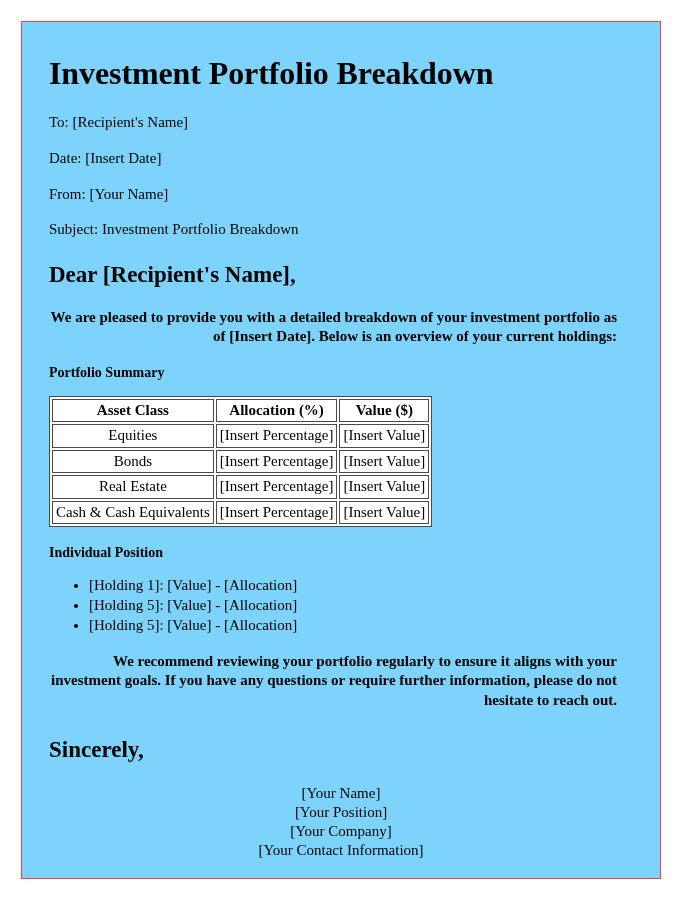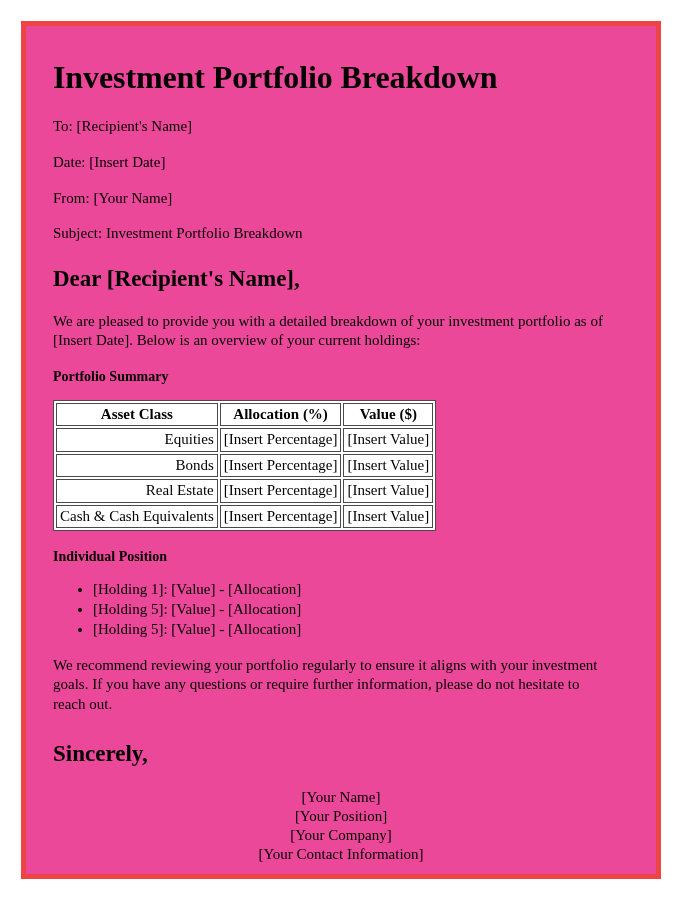--- a/index.html
+++ b/index.html
@@ -13,23 +13,23 @@
     font-family: "Liberation Serif", "DejaVu Serif", serif;
     color: #000000;
     overflow: hidden;
   }
   .page-frame {
     position: absolute;
     left: 21px;
     top: 21px;
     width: 640px;
     height: 858px;
-    border: 5px solid #ef4444;
+    border: 1px solid #ef4444;
     box-sizing: border-box;
-    background: #ec4899;
+    background: #7dd3fc;
   }
   .page-body {
     padding: 26px 27px 0 27px;
   }
   h1.doc-title {
     font-size: 32px;
     font-weight: bold;
     line-height: 1.1;
     margin: 8px 0 22px 0;
     letter-spacing: -0.1px;
@@ -46,21 +46,22 @@
     margin: 22px 0 19px 0;
   }
   h2.closing {
     margin: 26px 0 20px 0;
   }
   p.body-text {
     font-size: 15px;
     line-height: 1.30;
     margin: 0 16px 16px 0;
     max-width: 588px;
-    text-align: left;
+    text-align: right;
+    font-weight: bold;
   }
   h3.section-heading {
     font-size: 14px;
     font-weight: bold;
     line-height: 1.2;
     margin: 18px 0 14px 0;
   }
   table.portfolio-table {
     border-collapse: separate;
     border-spacing: 2px;
@@ -75,21 +76,21 @@
     padding: 1px 3px;
     font-weight: normal;
     white-space: nowrap;
     line-height: 1.3;
   }
   table.portfolio-table th {
     font-weight: bold;
     text-align: center;
   }
   table.portfolio-table td {
-    text-align: right;
+    text-align: center;
   }
   ul.holdings-list {
     font-size: 15px;
     line-height: 1.33;
     margin: 0 0 16px 0;
     padding-left: 40px;
     list-style-type: disc;
   }
   ul.holdings-list li {
     margin: 0;

